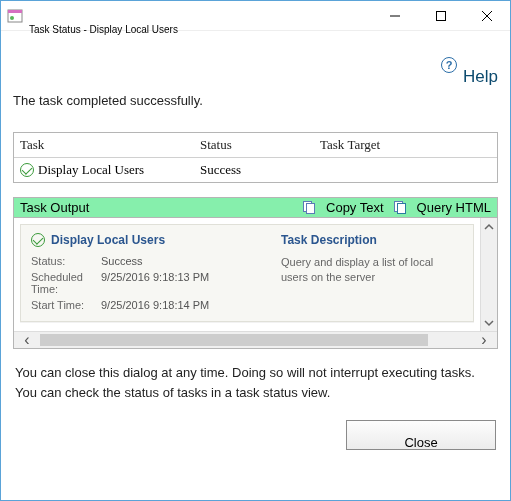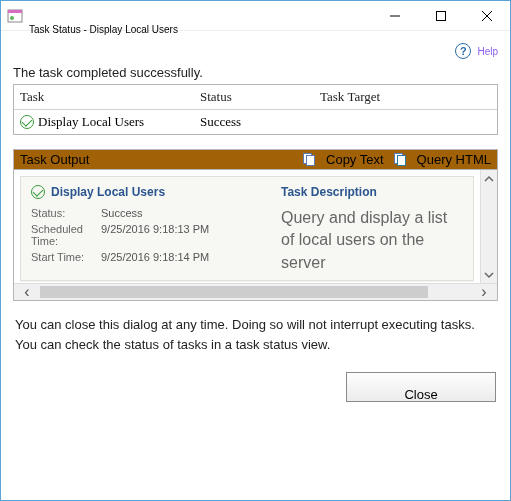--- a/index.html
+++ b/index.html
@@ -48,22 +48,22 @@
     margin-bottom: 6px;
   }
   .help-icon {
     width:16px; height:16px;
     border-radius:50%;
     border:1.5px solid #2b6ea8;
     color:#2b6ea8;
     display:flex; align-items:center; justify-content:center;
     font-size:11px; font-weight:bold;
   }
-  .help-link { color:#8b5cf6; font-size:10px; cursor:pointer; }
-  .msg { font-size:13px; color:#222; margin-bottom:4px; }
+  .help-link { color:#0c4a6e; font-size:17px; cursor:pointer;margin-top:24px; }
+  .msg { font-size:13px; color:#222; margin-bottom:24px; }
   .grid {
     border:1px solid #b5b5b5;
     background:#fff;
     margin-bottom:14px;
   }
   .grid .hdr, .grid .row {
     display:flex;
   }
   .grid .hdr {
     background:#fff;
@@ -91,21 +91,21 @@
     border-bottom:1.5px solid #3a9a3a;
     transform:rotate(45deg);
     margin-top:-2px;
   }
   .output-section { margin-bottom:14px; }
   .output-hdr {
     display:flex;
     align-items:center;
     border:1px solid #b5b5b5;
     border-bottom:none;
-    background:#a16207;
+    background:#86efac;
     padding:2px 6px;
     font-size:13px;
   }
   .output-hdr .title { flex:1; }
   .copy-link {
     display:inline-flex; align-items:center; gap:9px;
     color:#000; font-size:13px; cursor:pointer;
     margin-left:10px;
   }
   .copy-icon {
@@ -158,21 +158,21 @@
   .card-right { flex:1; }
   .card-title-row {
     display:flex; align-items:center; gap:6px;
     margin-bottom:8px;
   }
   .card-title { color:#2b568f; font-weight:600; font-size:12px; }
   .kv { display:flex; font-size:11px; color:#555; margin-bottom:4px; }
   .kv .k { width:70px; color:#666; }
   .kv .v { flex:1; color:#555; }
   .desc-head { color:#2b568f; font-weight:600; font-size:12px; margin-bottom:8px; }
-  .desc-body { font-size:16px; color:#666; line-height:1.4; }
+  .desc-body { font-size:11px; color:#666; line-height:1.4; }
   .note { font-size:13px; color:#222; margin:6px 2px 18px 2px; line-height:1.5; }
   .btn-row { display:flex; justify-content:flex-end; padding-right:2px; }
   .close-btn {
     width:150px; height:26px;
     border:1px solid #8a8a8a;
     background-image: linear-gradient(#fdfdfd, #ececec);
     font-size:13px;
     cursor:pointer;
     padding:14px;
   }

